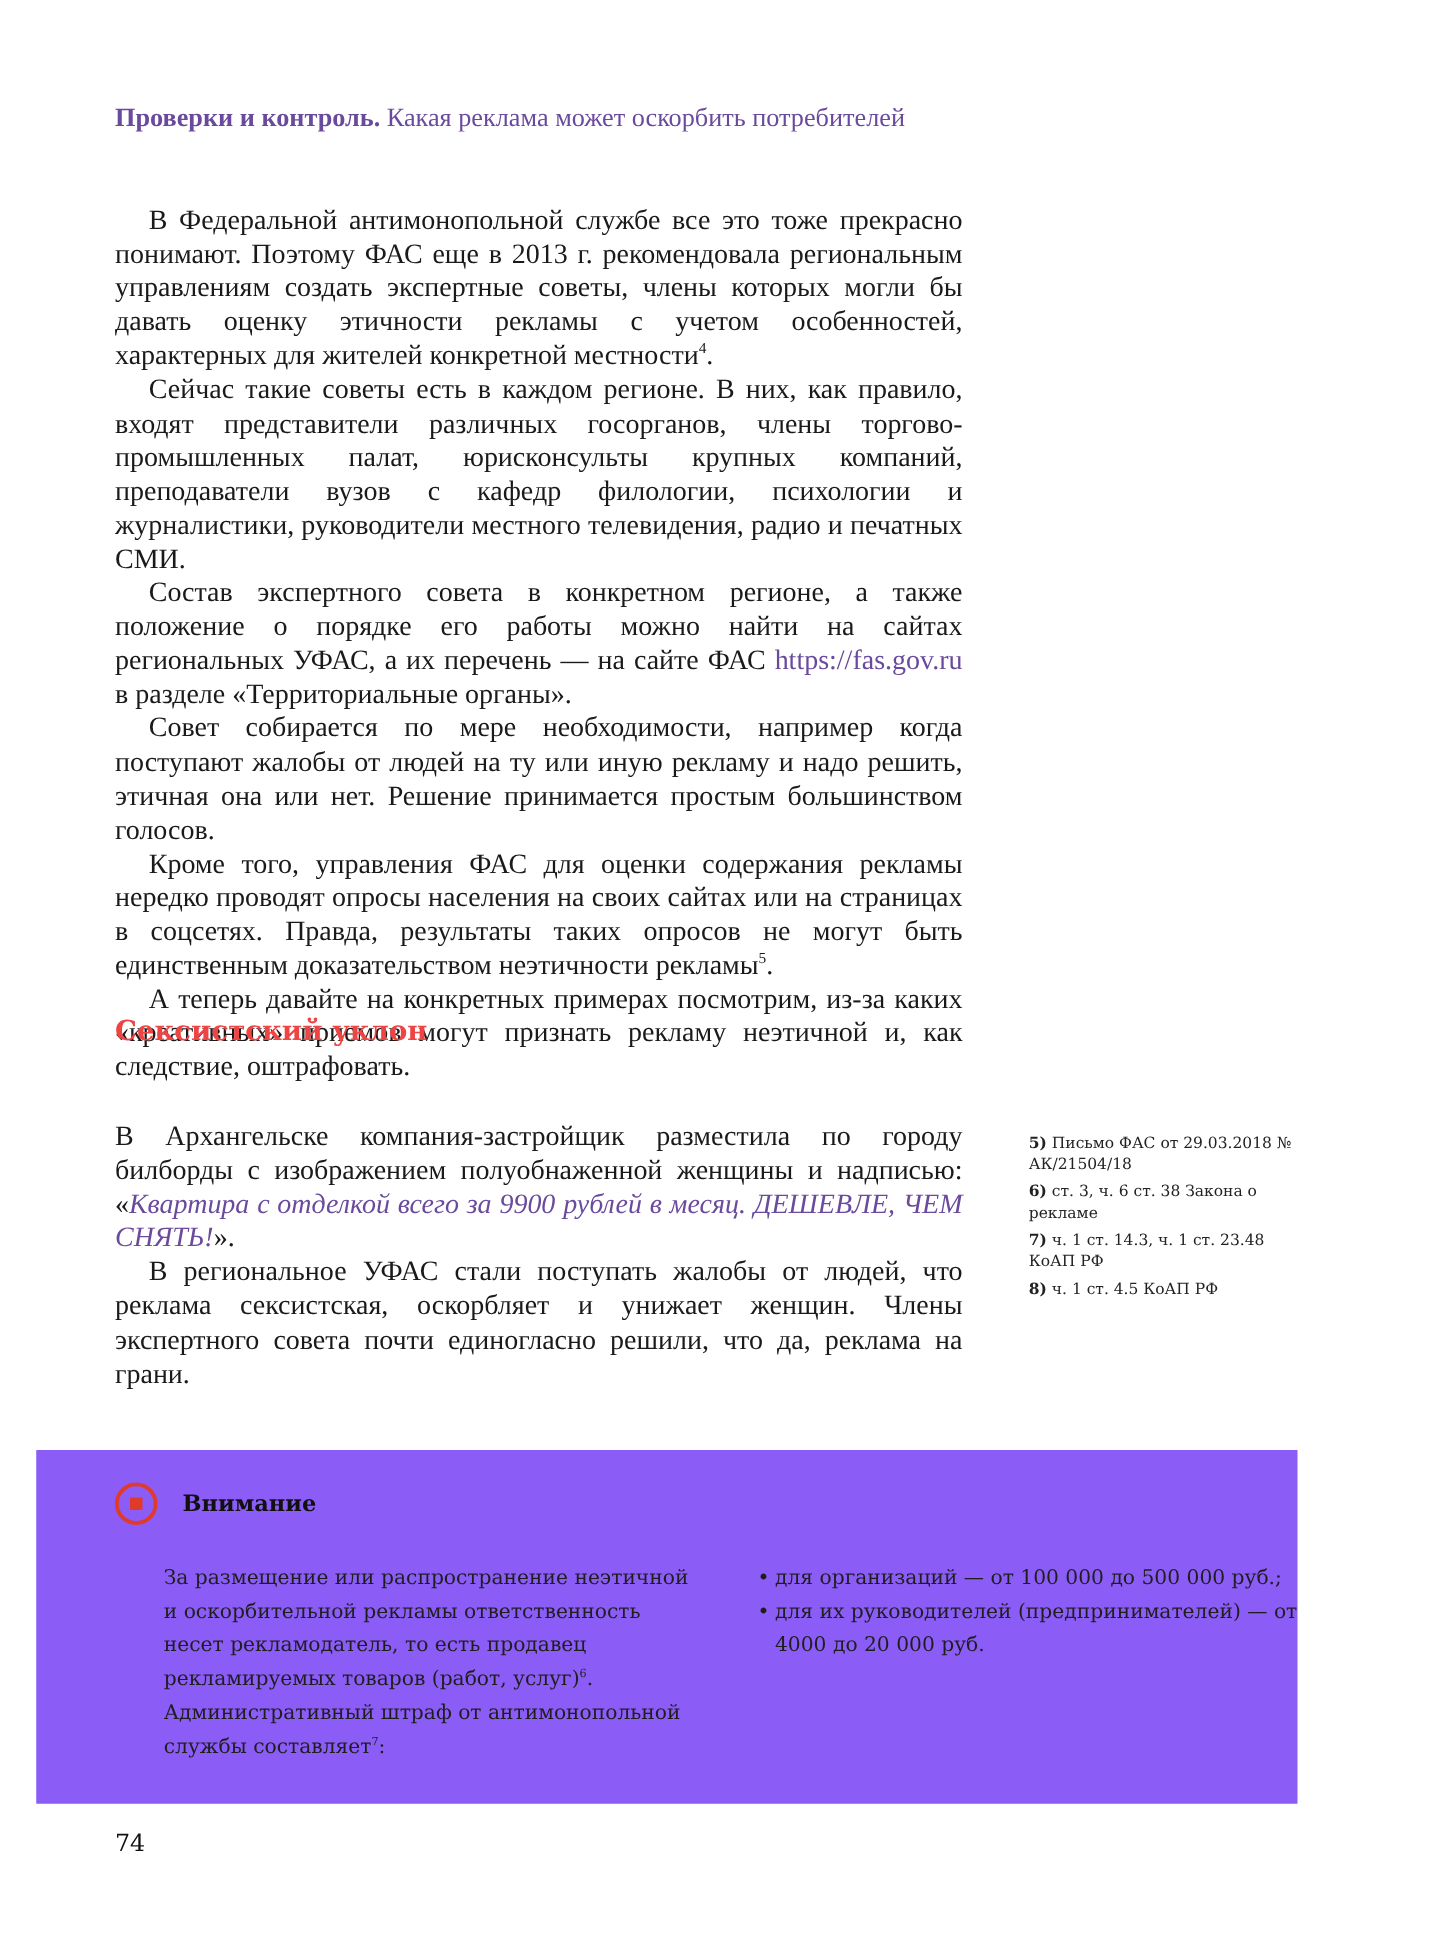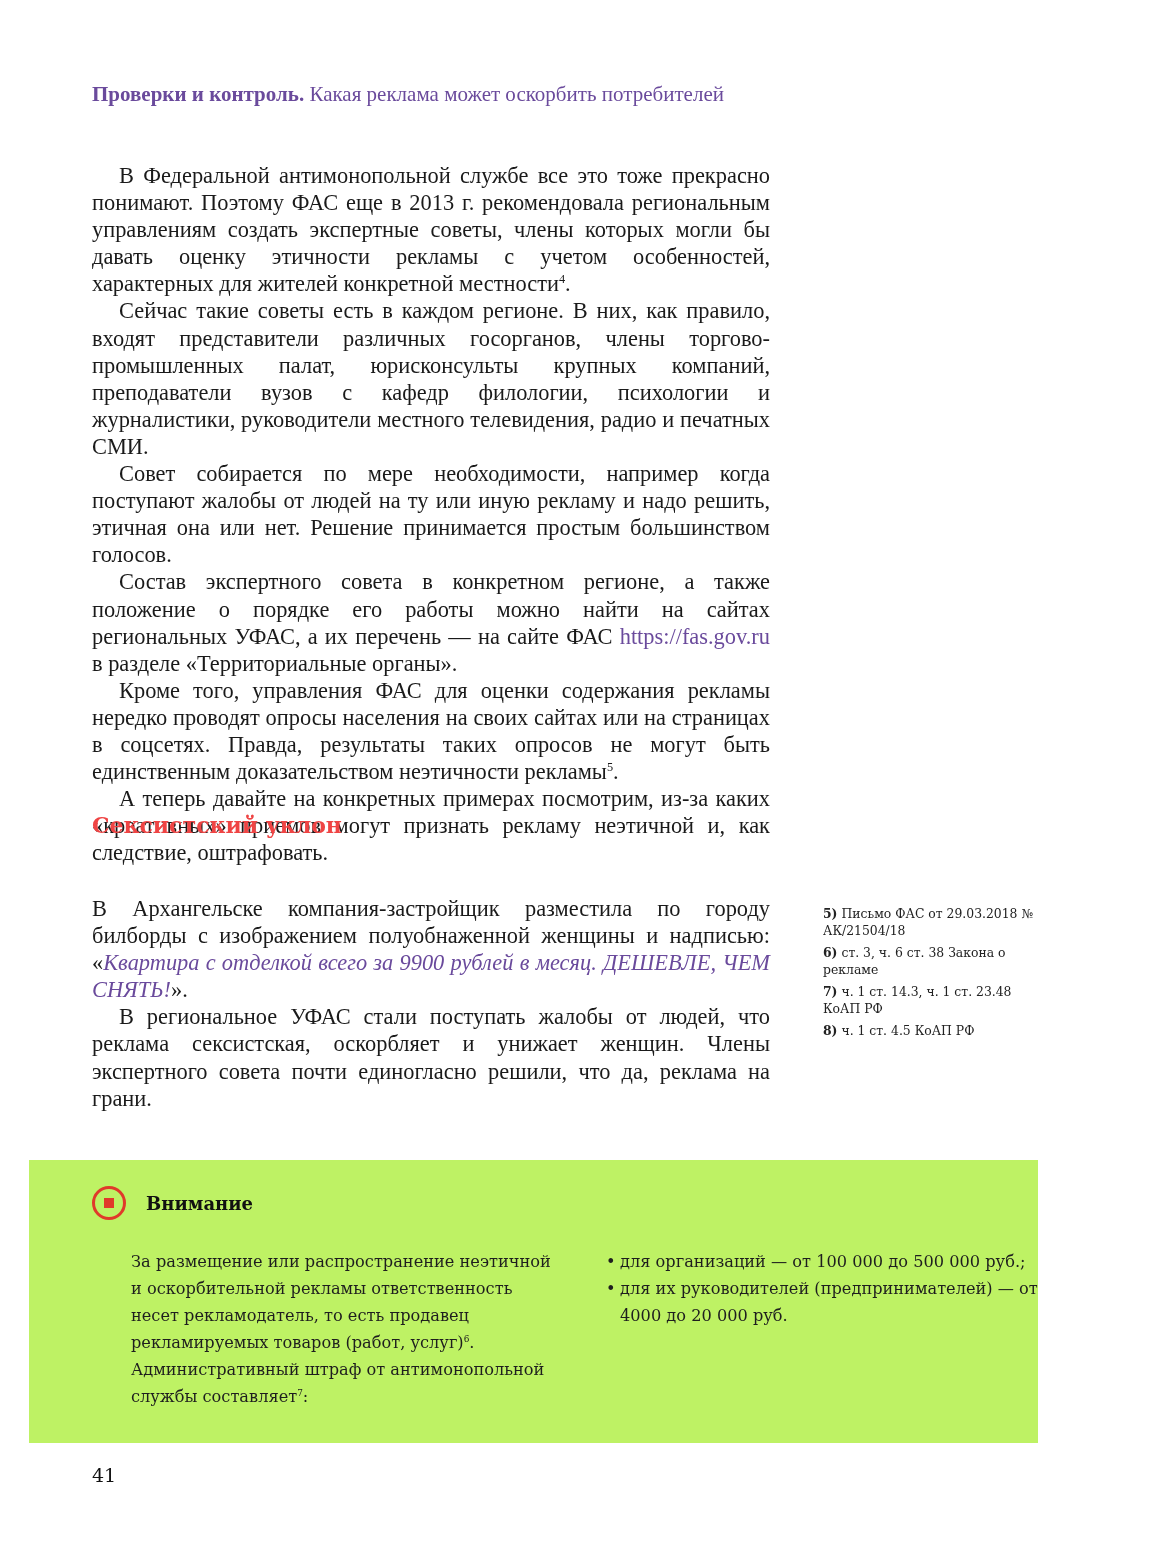--- a/index.html
+++ b/index.html
@@ -29,21 +29,21 @@
   }
   .section-body { top: 895px; }
   .footnotes {
     position: absolute; left: 823px; top: 905px; width: 220px;
     font-family: "DejaVu Serif", serif; font-size: 12.4px; line-height: 17px; color: #222;
   }
   .fn { margin-bottom: 5px; }
   .fn b { font-weight: bold; }
   .callout {
     position: absolute; left: 29px; top: 1160px; width: 1009px; height: 283px;
-    background: #bef264;
+    background: #8b5cf6;
   }
   .callout-edge {
     position: absolute; left: 0; top: -4px; width: 100%; height: 8px;
     background: radial-gradient(circle at 5px 0px, #ffffff 3px, transparent 3.5px);
     background-size: 12px 8px; background-repeat: repeat-x;
   }
   .alert-icon {
     position: absolute; left: 63px; top: 26px; width: 34px; height: 34px;
     border: 3.5px solid #e03a2a; border-radius: 50%; box-sizing: border-box;
   }
@@ -72,22 +72,22 @@
 <body>
 
 <div class="running-head">
   <span class="rh-bold">Проверки и контроль.</span>
   <span>Какая реклама может оскорбить потребителей</span>
 </div>
 
 <div class="main">
   <p><span>В Федеральной антимонопольной службе все это тоже прекрасно понимают. Поэтому ФАС еще в 2013 г. рекомендовала региональным управлениям создать экспертные советы, члены которых могли бы давать оценку этичности рекламы с учетом особенностей, характерных для жителей конкретной местности</span><sup>4</sup>.</p>
   <p>Сейчас такие советы есть в каждом регионе. В них, как правило, входят представители различных госорганов, члены торгово-промышленных палат, юрисконсульты крупных компаний, преподаватели вузов с кафедр филологии, психологии и журналистики, руководители местного телевидения, радио и печатных СМИ.</p>
+  <p><span>Состав экспертного совета в конкретном регионе, а также положение о порядке его работы можно найти на сайтах региональных УФАС, а их перечень — на сайте ФАС</span> <span class="link">https://fas.gov.ru</span> <span>в разделе «Территориальные органы».</span></p>
   <p>Совет собирается по мере необходимости, например когда поступают жалобы от людей на ту или иную рекламу и надо решить, этичная она или нет. Решение принимается простым большинством голосов.</p>
-  <p><span>Состав экспертного совета в конкретном регионе, а также положение о порядке его работы можно найти на сайтах региональных УФАС, а их перечень — на сайте ФАС</span> <span class="link">https://fas.gov.ru</span> <span>в разделе «Территориальные органы».</span></p>
   <p><span>Кроме того, управления ФАС для оценки содержания рекламы нередко проводят опросы населения на своих сайтах или на страницах в соцсетях. Правда, результаты таких опросов не могут быть единственным доказательством неэтичности рекламы</span><sup>5</sup>.</p>
   <p>А теперь давайте на конкретных примерах посмотрим, из-за каких «креативных» приемов могут признать рекламу неэтичной и, как следствие, оштрафовать.</p>
 </div>
 
 <div class="section-title">Сексистский уклон</div>
 
 <div class="main section-body">
   <p class="noindent"><span>В Архангельске компания-застройщик разместила по городу билборды с изображением полуобнаженной женщины и надписью:</span> «<span class="quote">Квартира с отделкой всего за 9900 рублей в месяц. ДЕШЕВЛЕ, ЧЕМ СНЯТЬ!</span>».</p>
   <p>В региональное УФАС стали поступать жалобы от людей, что реклама сексистская, оскорбляет и унижает женщин. Члены экспертного совета почти единогласно решили, что да, реклама на грани.</p>
 </div>
@@ -105,13 +105,13 @@
   <div class="callout-title">Внимание</div>
   <div class="callout-col left">
     <p><span>За размещение или распространение неэтичной и оскорбительной рекламы ответственность несет рекламодатель, то есть продавец рекламируемых товаров (работ, услуг)</span><sup>6</sup><span>. Административный штраф от антимонопольной службы составляет</span><sup>7</sup><span>:</span></p>
   </div>
   <div class="callout-col right">
     <p class="bullet">для организаций — от 100 000 до 500 000 руб.;</p>
     <p class="bullet">для их руководителей (предпринимателей) — от 4000 до 20 000 руб.</p>
   </div>
 </div>
 
-<div class="page-number">41</div>
+<div class="page-number">74</div>
 
 </body></html>

